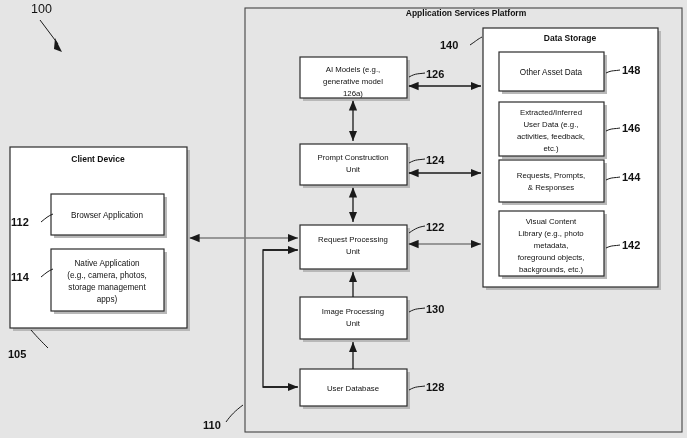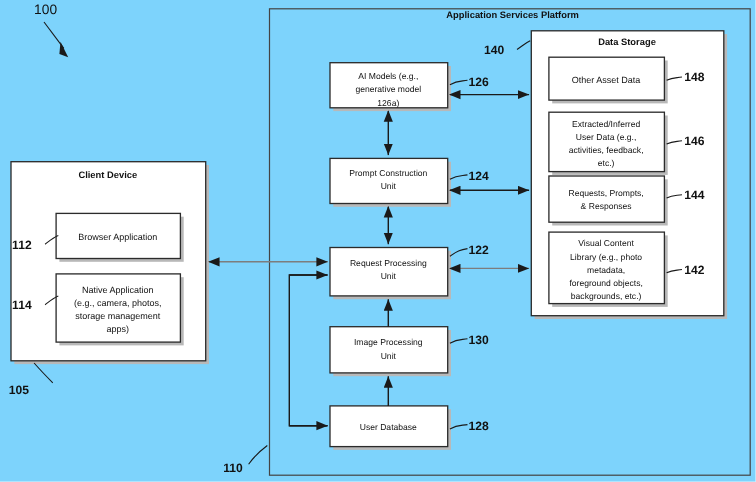--- a/index.html
+++ b/index.html
@@ -4,21 +4,21 @@
 <style>
   html, body {
     margin: 0;
     padding: 0;
     background: #ffffff;
   }
   #page {
     position: relative;
     width: 687px;
     height: 438px;
-    background: #7dd3fc;
+    background: #e5e5e5;
     font-family: "Liberation Sans", sans-serif;
     overflow: hidden;
   }
   svg#diagram {
     position: absolute;
     left: 0;
     top: 0;
     width: 687px;
     height: 438px;
   }

